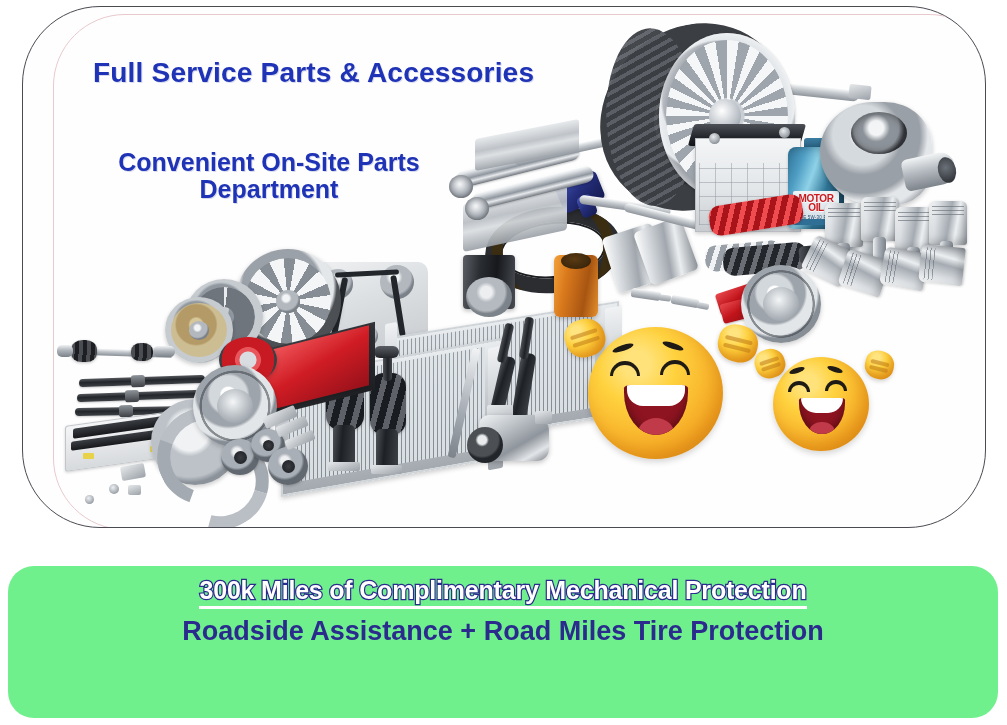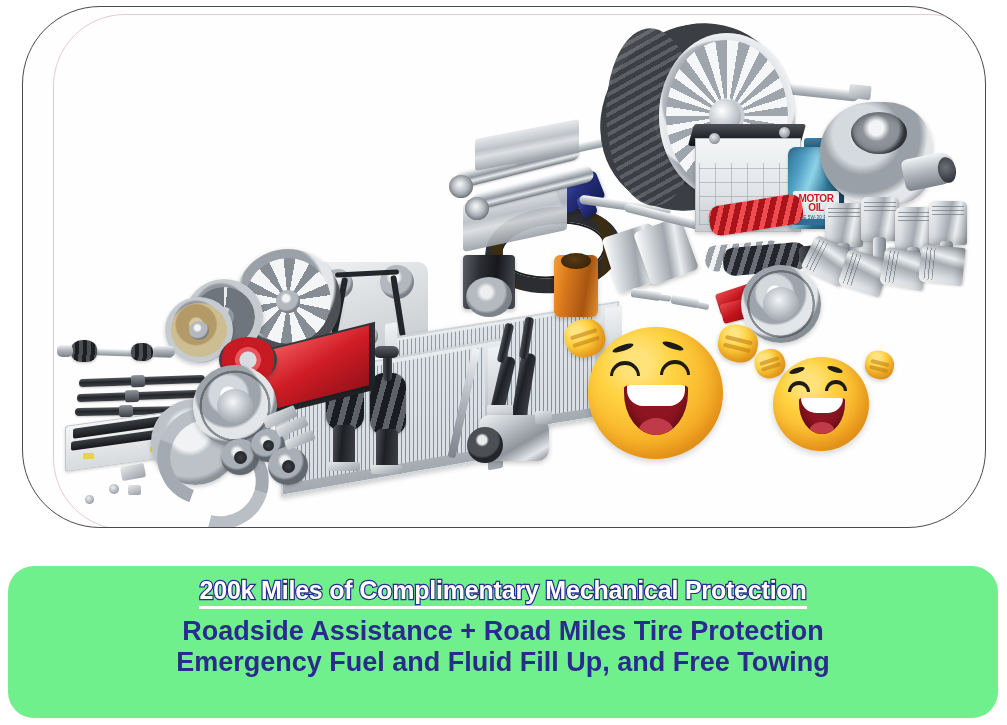--- a/index.html
+++ b/index.html
@@ -924,24 +924,25 @@
         <span class="emoji-mouth" style="left:26px;top:41px;width:46px;height:36px;">
           <span class="emoji-teeth"></span>
           <span class="emoji-tongue"></span>
         </span>
       </div>
       <div class="emoji-fist" style="left:732px;top:342px;width:30px;height:29px;transform:rotate(-18deg);"></div>
       <div class="emoji-fist" style="left:842px;top:344px;width:29px;height:28px;transform:rotate(14deg);"></div>
 
     </div>
 
+    <div class="headline-1">Full Service Parts &amp; Accessories</div>
+    <div class="headline-2">Convenient On-Site Parts Department</div>
 
   </div>
 
   <div class="banner">
     <div class="banner-l2-wrap">
-      <span class="banner-l2">200k Miles of Complimentary Mechanical Protection</span>
+      <span class="banner-l2">300k Miles of Complimentary Mechanical Protection</span>
     </div>
     <div class="banner-l3">Roadside Assistance + Road Miles Tire Protection</div>
-    <div class="banner-l4">Emergency Fuel and Fluid Fill Up, and Free Towing</div>
   </div>
 
 </div>
 
 </body></html>

